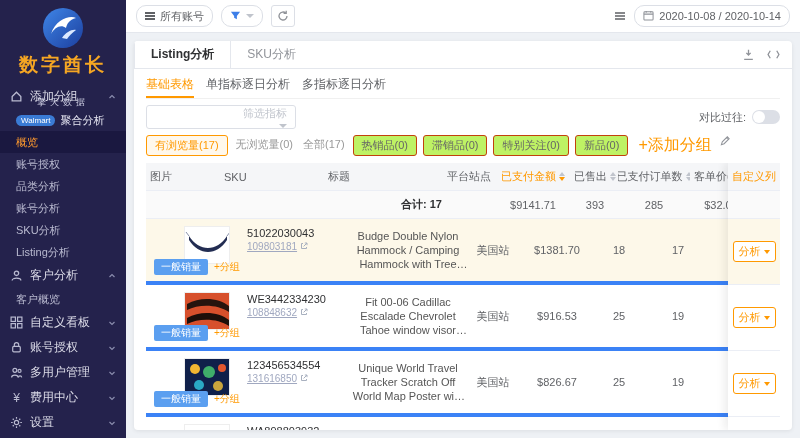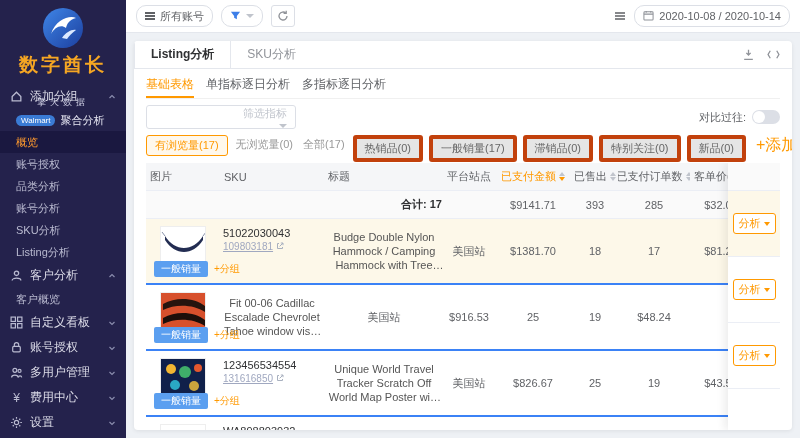--- a/index.html
+++ b/index.html
@@ -52,42 +52,42 @@
   .metric-select .placeholder { color:#c0c4cc; font-size:11px; }
   .fr-spacer { flex:1; }
   .compare-label { font-size:11px; color:#606266; margin-right:6px; }
   .switch { width:28px; height:14px; border-radius:7px; background:#dcdfe6; position:relative; display:inline-block; cursor:pointer; }
   .switch .knob { position:absolute; left:1px; top:1px; width:12px; height:12px; border-radius:50%; background:#fff; }
 
   .chips-row { height:24px; margin-top:4px; display:flex; align-items:flex-start; gap:6px; flex-shrink:0; }
   .chip { font-size:11px; border-radius:3px; padding:2px 8px; cursor:pointer; white-space:nowrap; }
   .chip.active { border:1px solid #ff9900; color:#ff9900; background:#fff8ec; }
   .chip.plain { color:#999; padding:2px 2px; }
-  .chip.outline { border:4px solid #c2410c; color:#666; background:#e5e5e5; }
+  .chip.outline { border:1px solid #c2410c; color:#666; background:#bef264; }
   .add-group { color:#ff9900; font-size:16px; cursor:pointer; margin-left:4px; white-space:nowrap; }
   .pencil { display:flex; align-items:center; cursor:pointer; margin-left:2px; }
 
   
   .table-wrap { position:relative; margin-top:4px; flex:1; overflow:hidden; }
   .t-grid { display:grid; grid-template-columns:74px 104px 120px 50px 78px 46px 72px 62px; align-items:center; }
   .t-header { height:28px; background:#f5f6f8; border-bottom:1px solid #ebeef5; }
   .th { font-size:11px; color:#606266; padding:0 4px; white-space:nowrap; overflow:hidden; display:flex; align-items:center; }
   .th.center { justify-content:center; }
   .th.orange { color:#ff9900; }
   .sorts { display:inline-flex; flex-direction:column; margin-left:3px; }
   .sc { width:0; height:0; border-left:3px solid transparent; border-right:3px solid transparent; display:block; }
   .sc.up { border-bottom:4px solid #c0c4cc; margin-bottom:1px; }
   .sc.dn { border-top:4px solid #c0c4cc; }
   .orange .sc.dn { border-top-color:#ff9900; }
 
   .t-summary { height:28px; background:#fafafa; border-bottom:1px solid #ebeef5; font-size:11px; color:#606266; }
   .t-summary > div { text-align:center; }
   .sum-label { text-align:right !important; padding-right:2px; font-weight:bold; color:#303133; }
 
-  .t-row { height:66px; border-bottom:2px solid #3b82f6; position:relative; background:#fff; }
+  .t-row { height:66px; border-bottom:4px solid #3b82f6; position:relative; background:#fff;padding-left:24px; }
   .t-row.hl { background:#fdf8e9; }
   .td { font-size:11px; color:#606266; text-align:center; padding:0 3px; }
   .img-cell { display:flex; justify-content:center; align-items:flex-start; padding-top:7px; height:100%; }
   .pimg { width:46px; height:38px; border:1px solid #eee; overflow:hidden; background:#fff; }
   .pimg svg { display:block; }
   .sku-cell { text-align:left; padding-top:8px; align-self:start; }
   .sku1 { color:#303133; font-size:11px; }
   .sku2 { color:#a0a8c0; font-size:10px; margin-top:2px; display:flex; align-items:center; gap:3px; }
   .sku2 .lnk { text-decoration:underline; cursor:pointer; }
   .title-cell { display:-webkit-box; -webkit-line-clamp:3; -webkit-box-orient:vertical; overflow:hidden; line-height:1.3; color:#555; }
@@ -350,21 +350,20 @@
             <span class="switch">
                 <i class="knob"></i>
               </span>
           </div>
 
           <div class="chips-row">
             <span class="chip active">有浏览量(17)</span>
             <span class="chip plain">无浏览量(0)</span>
             <span class="chip plain">全部(17)</span>
             <span class="chip outline">热销品(0)</span>
-            <span class="chip outline">一般销量(17)</span>
             <span class="chip outline">滞销品(0)</span>
             <span class="chip outline">特别关注(0)</span>
             <span class="chip outline">新品(0)</span>
             <span class="add-group">+添加分组</span>
             <span class="pencil">
               <svg width="11" height="11" viewBox="0 0 12 12">
                   <path d="M1.5 10.5 l1-3 5.5-5.5 2 2 -5.5 5.5 z M7 3 l2 2" fill="none" stroke="#909399" stroke-width="1.1"></path>
                 </svg>
             </span>
           </div>
@@ -449,20 +448,31 @@
             <div class="t-row t-grid">
               <div class="td img-cell">
                 <div class="pimg">
                   <svg width="46" height="38" viewBox="0 0 46 38">
                       <rect width="46" height="38" fill="#d7502c"></rect>
                       <path d="M2 11 C16 3 34 5 44 13 L44 19 C32 11 14 11 2 17 Z" fill="#26140e"></path>
                       <path d="M2 25 C16 17 34 19 44 27 L44 33 C32 25 14 25 2 31 Z" fill="#1d0f0a"></path>
                     </svg>
                 </div>
               </div>
+              <div class="td sku-cell">
+                <div class="sku1">WE3442334230</div>
+                <div class="sku2">
+                  <span class="lnk">108848632</span>
+                  <span>
+                    <svg width="8" height="8" viewBox="0 0 8 8">
+                        <path d="M3 1.5H1.5v5h5V5M4.8 1H7v2.2M7 1L3.6 4.4" fill="none" stroke="#a8b0bf" stroke-width="1"></path>
+                      </svg>
+                  </span>
+                </div>
+              </div>
               <div class="td title-cell">Fit 00-06 Cadillac Escalade Chevrolet Tahoe window visor vent rain deflector For 00 01 ...</div>
               <div class="td">美国站</div>
               <div class="td">$916.53</div>
               <div class="td">25</div>
               <div class="td">19</div>
               <div class="td">$48.24</div>
               <div class="row-badges">
                 <span class="blue-tag">一般销量</span>
                 <span class="add-grp">+分组</span>
               </div>
@@ -518,20 +528,21 @@
 
               </div>
 
               <div class="td"></div>
               <div class="td"></div>
               <div class="td"></div>
 
             </div>
 
             <div class="fixed-col">
+              <div class="fc-header">自定义列</div>
               <div class="fc-summary"></div>
               <div class="fc-cell hl">
                 <button class="analyze-btn">
                   <span>分析</span>
                   <span class="btn-caret"></span>
                 </button>
               </div>
               <div class="fc-cell">
                 <button class="analyze-btn">
                   <span>分析</span>

